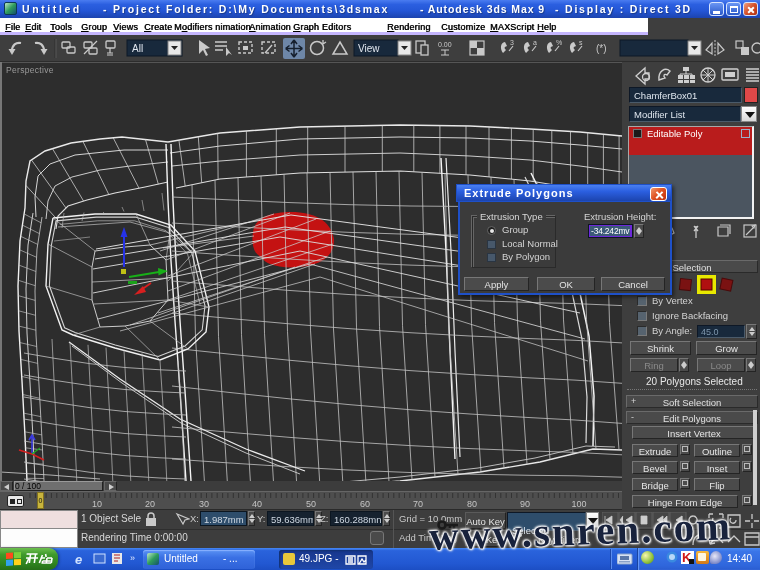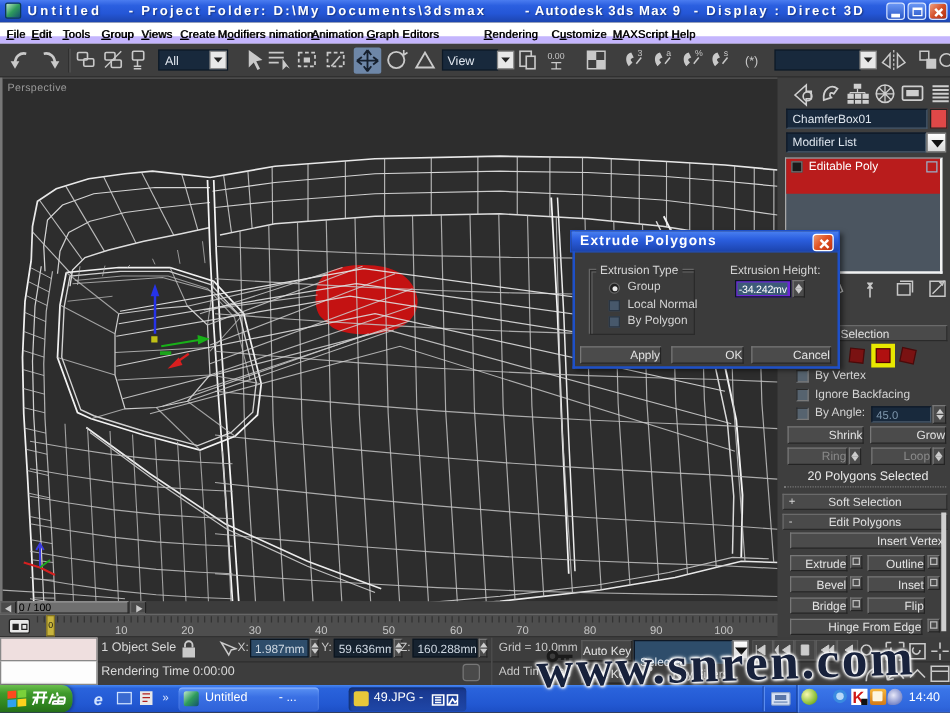--- a/index.html
+++ b/index.html
@@ -1,30 +1,30 @@
 <!DOCTYPE html>
 <html><head><meta charset="utf-8"><style>
 *{margin:0;padding:0;box-sizing:border-box}
 html,body{width:760px;height:570px;overflow:hidden;background:#3e3e3e;font-family:"Liberation Sans",sans-serif;position:relative}
 .abs{position:absolute}
 
 #title{left:0;top:0;width:760px;height:18px;background:linear-gradient(180deg,#4a7cf0 0%,#2b5fe0 25%,#2456d6 60%,#1c44ae 100%);color:#fff;font-weight:bold;font-size:11px}
 #title .t{position:absolute;top:3px;white-space:pre;letter-spacing:1.8px;font-size:10.5px;text-shadow:1px 1px 1px #1a3a8a}
 .wbtn{position:absolute;top:2px;width:15px;height:14px;border-radius:3px;border:1px solid #d6e4ff;font-size:9px;color:#fff;text-align:center;line-height:12px}
 
-#menu{left:0;top:18px;width:760px;height:17px;background:#fff;border-bottom:6px solid #c4b5fd;font-size:9px;color:#000}
+#menu{left:0;top:18px;width:648px;height:17px;background:#fff;border-bottom:3px solid #c4b5fd;font-size:9px;color:#000}
 #menu span{position:absolute;top:4px;letter-spacing:0.2px;text-shadow:0.5px 0 0 #000}
 
 #tbar{left:0;top:35px;width:760px;height:27px;background:#3e3e3e;border-bottom:1px solid #2c2c2c}
 
 #vp{left:2px;top:62px;width:620px;height:419px;background:#2d2d2d;border-top:1px solid #555}
 #vplabel{left:6px;top:65px;color:#9a9a9a;font-size:8.5px;letter-spacing:0.3px}
 .navy{background:#18293c;color:#dfe6ee;font-size:9.5px;border:1px solid #0e1826;border-right-color:#4a5a6a;border-bottom-color:#4a5a6a}
 .ddbtn{background:linear-gradient(180deg,#fff,#d8d8d8);border:1px solid #888;color:#111;text-align:center}
-.btn{background:#4b4b4b;border:1px solid #777;border-right-color:#242424;border-bottom-color:#242424;color:#e4e4e4;font-size:9.5px;text-align:right}
+.btn{background:#4b4b4b;border:1px solid #777;border-right-color:#242424;border-bottom-color:#242424;color:#e4e4e4;font-size:9.5px;text-align:center}
 .btn.dis{color:#8a8a8a}
 .roll{background:#4a4a4a;border:1px solid #6a6a6a;border-right-color:#2a2a2a;border-bottom-color:#2a2a2a;color:#e0e0e0;font-size:9.5px;text-align:center}
 .cb{width:10px;height:10px;background:#56636f;border:1px solid #2a2a2a;border-right-color:#7a7a7a;border-bottom-color:#7a7a7a}
 .lbl{color:#d4d4d4;font-size:9.5px}
 .spin{width:10px;height:14px;background:#4b4b4b;border:1px solid #777;border-right-color:#242424;border-bottom-color:#242424}
 .spin:before{content:"";position:absolute;left:50%;margin-left:-3px;top:2px;border-left:3px solid transparent;border-right:3px solid transparent;border-bottom:4px solid #ccc}
 .spin:after{content:"";position:absolute;left:50%;margin-left:-3px;bottom:2px;border-left:3px solid transparent;border-right:3px solid transparent;border-top:4px solid #ccc}
 
 #tslider{left:0;top:481px;width:622px;height:10px;background:#3c3c3c}
 #ruler{left:0;top:491px;width:622px;height:19px;background:#4e4e4e;border-top:1px solid #666;border-bottom:1px solid #2a2a2a}

